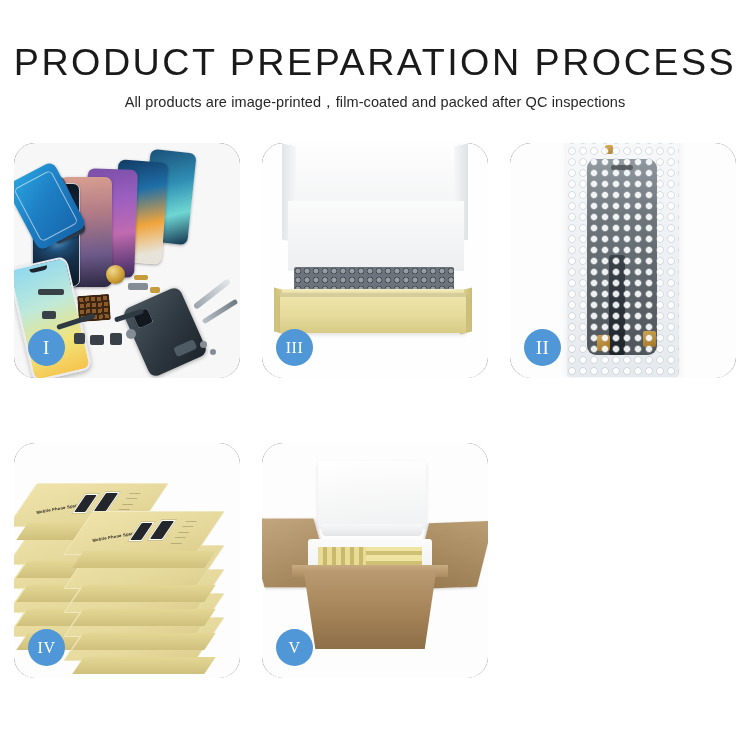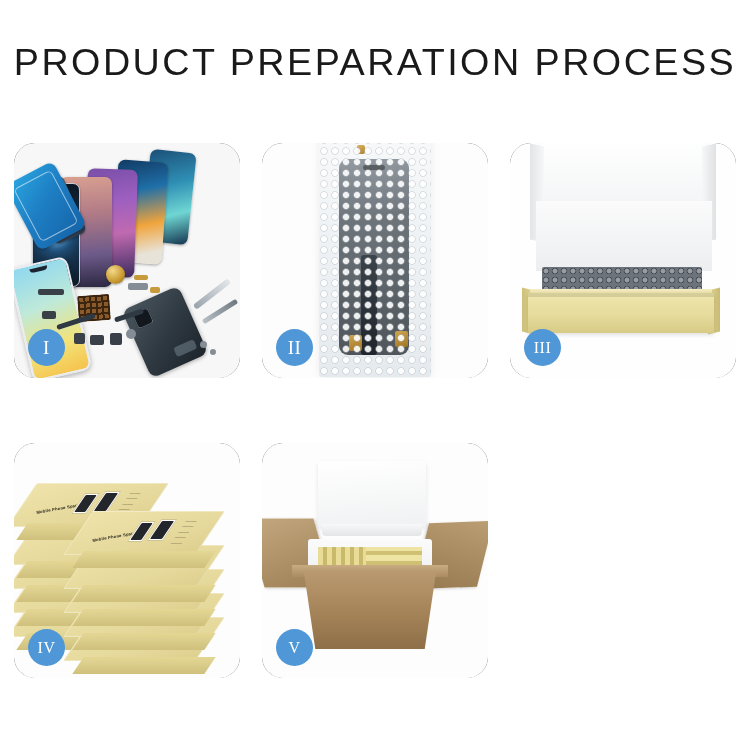--- a/index.html
+++ b/index.html
@@ -318,20 +318,21 @@
   .tab2{position:absolute;left:42px;top:158px;width:15px;height:16px;
     background:rgba(120,96,62,.40);transform:skewY(16deg);}
 </style>
 </head>
 <body>
 
 <div class="page">
 
   <div class="header">
     <h1 class="title">PRODUCT PREPARATION PROCESS</h1>
+    <p class="subtitle">All products are image-printed，film-coated and packed after QC inspections</p>
   </div>
 
   <div class="grid">
 
     <div class="panel">
       <div class="panel-clip">
         <div class="scene">
           <div class="p1-bg"></div>
           <div class="ph ph-a"></div>
           <div class="ph ph-b"></div>
@@ -361,48 +362,48 @@
           <div class="tool"></div>
           <div class="tool2"></div>
         </div>
       </div>
       <div class="badge">I</div>
     </div>
 
     <div class="panel">
       <div class="panel-clip">
         <div class="scene">
+          <div class="p3-bg"></div>
+          <div class="foam-lid"></div>
+          <div class="foam-back"></div>
+          <div class="darkfoam"></div>
+          <div class="ybox-left"></div>
+          <div class="ybox-right"></div>
+          <div class="ybox-rim"></div>
+          <div class="ybox-front"></div>
+        </div>
+      </div>
+      <div class="badge small">III</div>
+    </div>
+
+    <div class="panel">
+      <div class="panel-clip">
+        <div class="scene">
           <div class="p2-bg"></div>
           <div class="bubblebag">
             <div class="inner-screen"></div>
             <div class="flexstrip"></div>
             <div class="goldtab" style="left:30px;top:200px;"></div>
             <div class="goldtab" style="left:76px;top:196px;"></div>
             <div class="goldtab" style="left:38px;top:10px;width:8px;height:9px;"></div>
             <div class="bubbles"></div>
           </div>
         </div>
       </div>
       <div class="badge">II</div>
-    </div>
-
-    <div class="panel">
-      <div class="panel-clip">
-        <div class="scene">
-          <div class="p3-bg"></div>
-          <div class="foam-lid"></div>
-          <div class="foam-back"></div>
-          <div class="darkfoam"></div>
-          <div class="ybox-left"></div>
-          <div class="ybox-right"></div>
-          <div class="ybox-rim"></div>
-          <div class="ybox-front"></div>
-        </div>
-      </div>
-      <div class="badge small">III</div>
     </div>
 
     <div class="panel">
       <div class="panel-clip">
         <div class="scene">
           <div class="p4-bg"></div>
           <div class="stackwrap">
 
             <div class="sbox" style="left:6px;top:136px;">
               <div class="top"></div>

